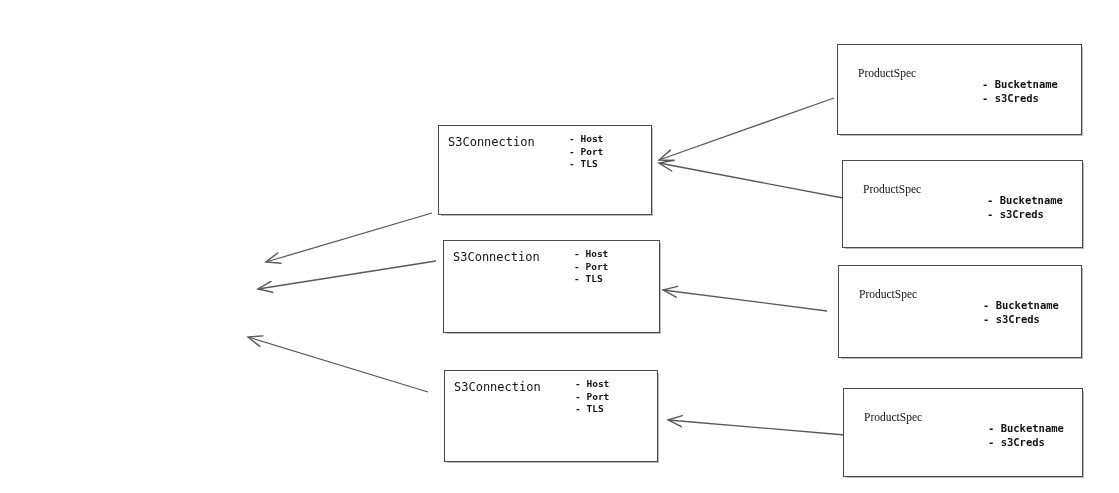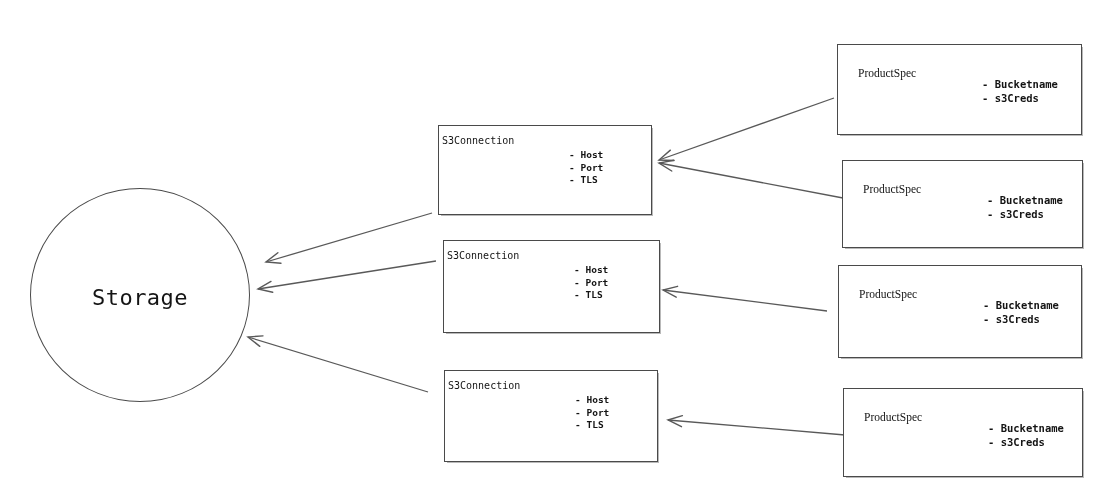--- a/index.html
+++ b/index.html
@@ -57,22 +57,22 @@
     white-space: nowrap;
   }
   .attr-list {
     position: absolute;
     font-weight: bold;
     white-space: nowrap;
   }
   .attr-item { white-space: pre; }
 
   
-  .s3-box .node-title { left: 3px; top: 9px; font-size: 10px; }
-  .s3-box .attr-list  { left: 130px; top: 23px; font-size: 9.5px; line-height: 12.5px; }
+  .s3-box .node-title { left: 9px; top: 9px; font-size: 12px; }
+  .s3-box .attr-list  { left: 130px; top: 7px; font-size: 9.5px; line-height: 12.5px; }
   .s3-1 { left: 438px; top: 125px; width: 214px; height: 90px; }
   .s3-2 { left: 443px; top: 240px; width: 217px; height: 93px; }
   .s3-3 { left: 444px; top: 370px; width: 214px; height: 92px; }
 
   
   .ps-box .node-title { left: 20px; top: 22px; font-size: 11.5px; font-family: Liberation Serif, serif; }
   .ps-box .attr-list  { left: 144px; top: 32px; font-size: 10.5px; line-height: 14px; }
   .ps-1 { left: 837px; top: 44px;  width: 245px; height: 91px; }
   .ps-2 { left: 842px; top: 160px; width: 241px; height: 88px; }
   .ps-3 { left: 838px; top: 265px; width: 244px; height: 93px; }
@@ -91,23 +91,20 @@
     </defs>
     <line class="connector" x1="834" y1="98" x2="659" y2="160" marker-end="url(#arrowhead)"></line>
     <line class="connector" x1="843" y1="198" x2="659" y2="163" marker-end="url(#arrowhead)"></line>
     <line class="connector" x1="827" y1="311" x2="663" y2="290" marker-end="url(#arrowhead)"></line>
     <line class="connector" x1="845" y1="435" x2="668" y2="420" marker-end="url(#arrowhead)"></line>
     <line class="connector" x1="432" y1="213" x2="266" y2="262" marker-end="url(#arrowhead)"></line>
     <line class="connector" x1="436" y1="261" x2="258" y2="289" marker-end="url(#arrowhead)"></line>
     <line class="connector" x1="428" y1="392" x2="248" y2="337" marker-end="url(#arrowhead)"></line>
   </svg>
 
-  <div class="storage-node">
-    <span class="storage-label">Storage</span>
-  </div>
 
   <div class="node-box s3-box s3-1">
     <span class="node-title">S3Connection</span>
     <div class="attr-list">
       <div class="attr-item">- Host</div>
       <div class="attr-item">- Port</div>
       <div class="attr-item">- TLS</div>
     </div>
   </div>
 

